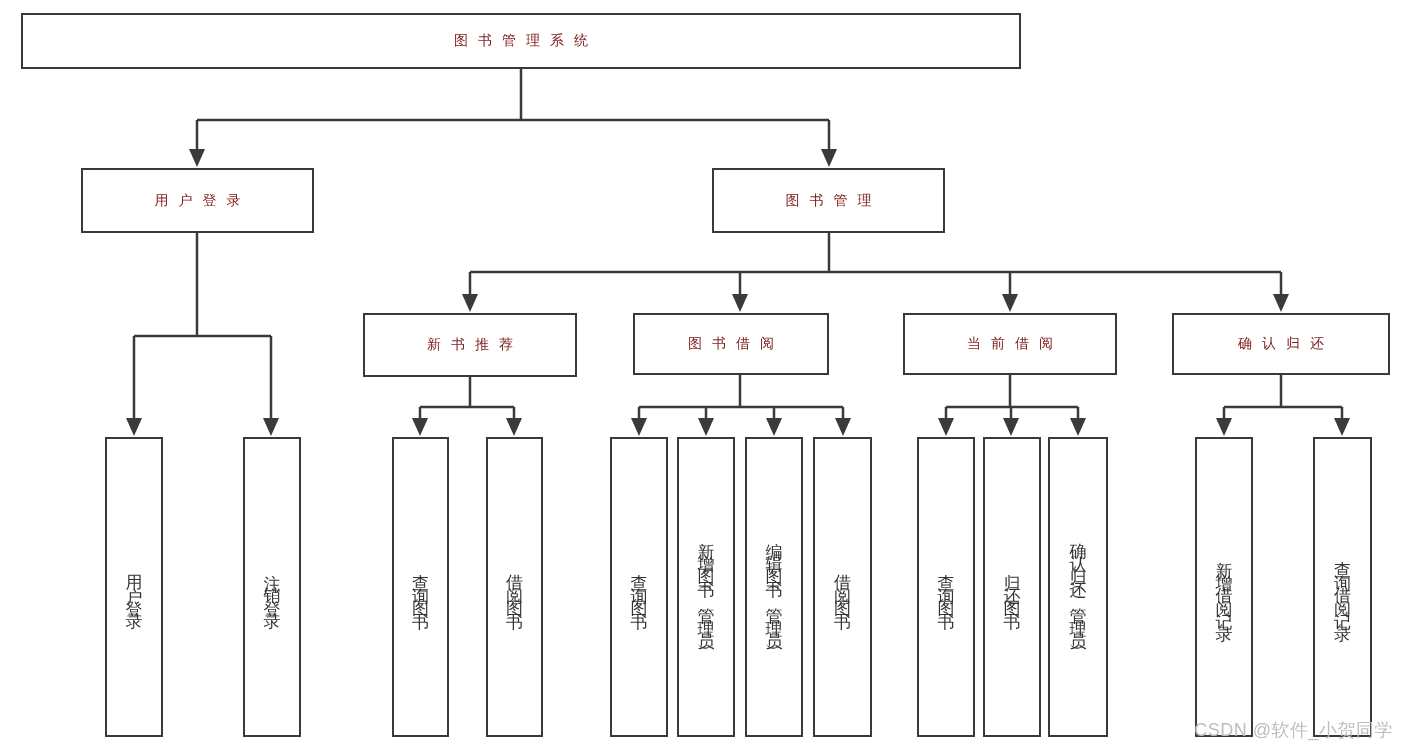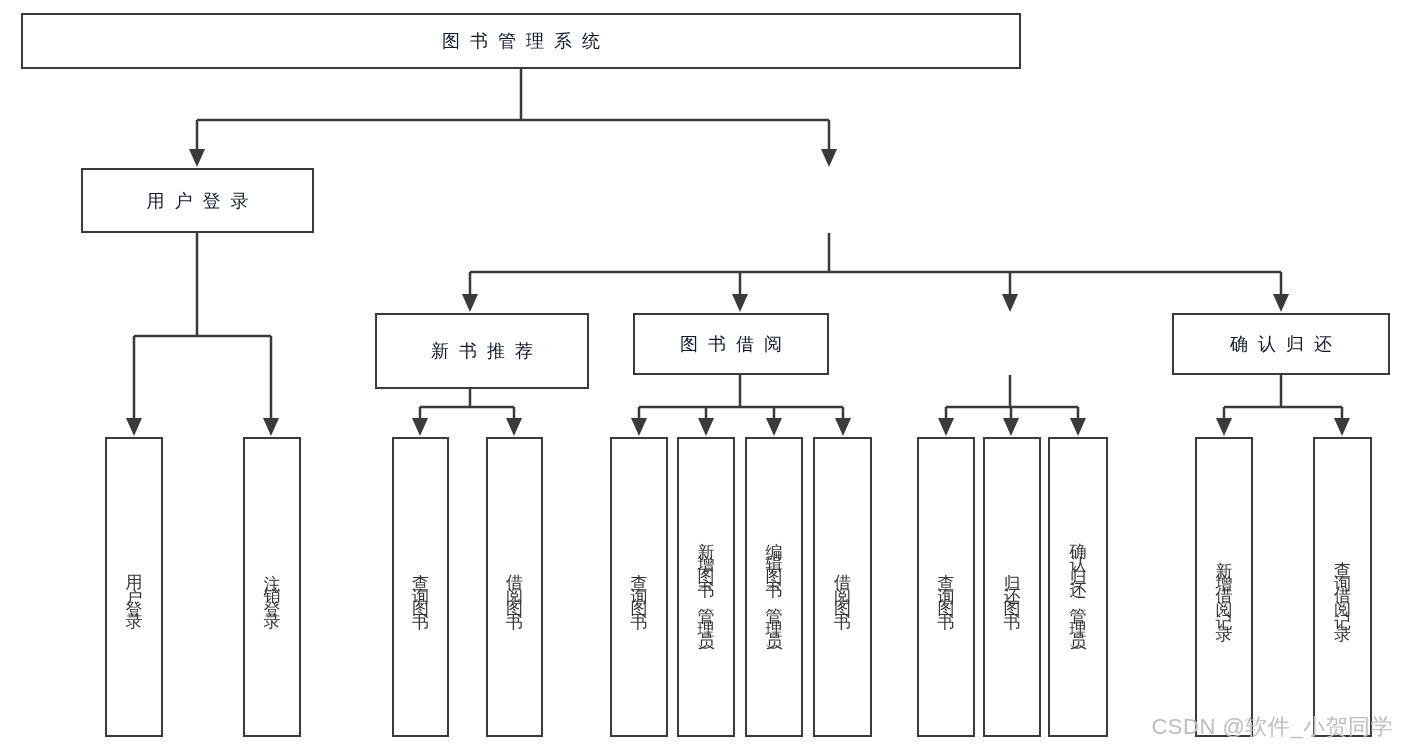--- a/index.html
+++ b/index.html
@@ -11,36 +11,36 @@
   }
   .connectors { position:absolute; left:0; top:0; width:1405px; height:747px; z-index:0; }
   .connectors path { stroke:#3a3a3a; stroke-width:2.5; fill:none; }
   .connectors polygon { fill:#3a3a3a; }
 
   .node {
     position:absolute; background:#ffffff; border:2.5px solid #3a3a3a;
     display:flex; align-items:center; justify-content:center; z-index:1;
   }
   .node .lbl {
-    font-size:18px; letter-spacing:10px; padding-left:10px;
-    white-space:nowrap; color:#0f172a;
+    font-size:14px; letter-spacing:10px; padding-left:10px;
+    white-space:nowrap; color:#7f1d1d;
   }
   .col {
     position:absolute; top:437px; height:300px; background:#ffffff;
     border:2.5px solid #3a3a3a; display:flex; align-items:center;
     justify-content:center; z-index:1;
   }
   .col .vtext {
     writing-mode:vertical-rl; text-orientation:mixed;
     font-size:17px; letter-spacing:13px; line-height:1;
     color:#333333; white-space:nowrap;
   }
   .watermark {
     position:absolute; right:12px; bottom:5px; z-index:2;
-    font-size:22px; color:#bdbdbd; letter-spacing:0.5px; white-space:nowrap;
+    font-size:18px; color:#bdbdbd; letter-spacing:0.5px; white-space:nowrap;
   }
 </style>
 </head>
 <body>
 
 <div class="canvas">
 
   <svg class="connectors" viewBox="0 0 1405 747" xmlns="http://www.w3.org/2000/svg">
     <path d="
       M521 69 V120 M197 120 H829 M197 120 V152 M829 120 V152
@@ -73,26 +73,32 @@
     </g>
   </svg>
 
   <div class="node" style="left:21px;top:13px;width:1000px;height:56px">
     <span class="lbl">图书管理系统</span>
   </div>
 
   <div class="node" style="left:81px;top:168px;width:233px;height:65px">
     <span class="lbl">用户登录</span>
   </div>
+  <div class="node" style="left:712px;top:168px;width:233px;height:65px">
+    <span class="lbl">图书管理</span>
+  </div>
 
-  <div class="node" style="left:375px;top:313px;width:214px;height:76px">
+  <div class="node" style="left:363px;top:313px;width:214px;height:64px">
     <span class="lbl">新书推荐</span>
   </div>
   <div class="node" style="left:633px;top:313px;width:196px;height:62px">
     <span class="lbl">图书借阅</span>
+  </div>
+  <div class="node" style="left:903px;top:313px;width:214px;height:62px">
+    <span class="lbl">当前借阅</span>
   </div>
   <div class="node" style="left:1172px;top:313px;width:218px;height:62px">
     <span class="lbl">确认归还</span>
   </div>
 
   <div class="col" style="left:105px;width:58px">
     <span class="vtext">用户登录</span>
   </div>
   <div class="col" style="left:243px;width:58px">
     <span class="vtext">注销登录</span>

